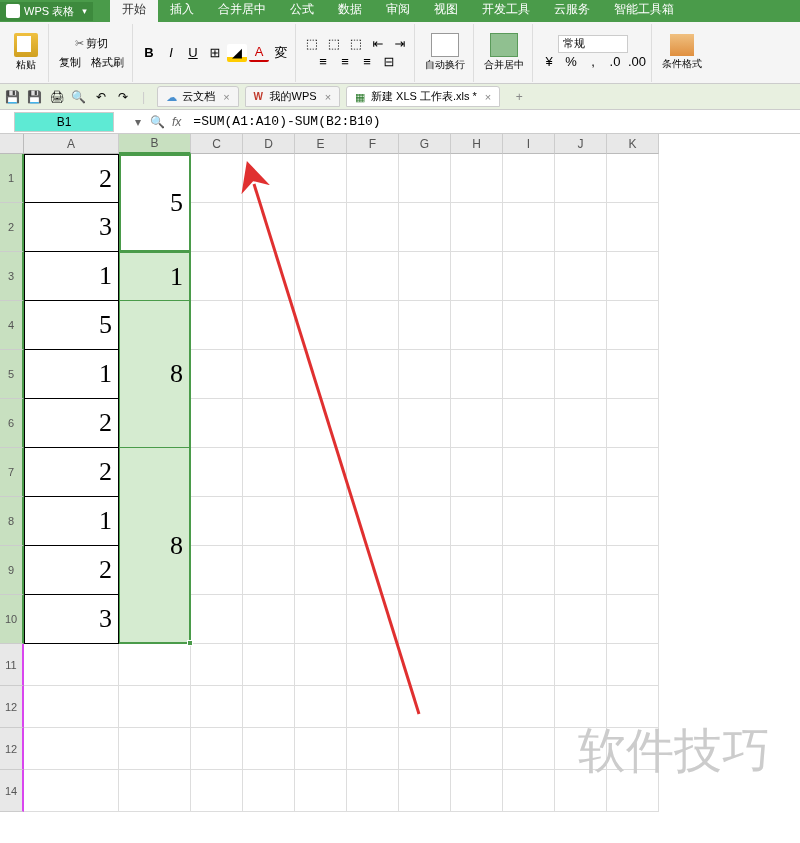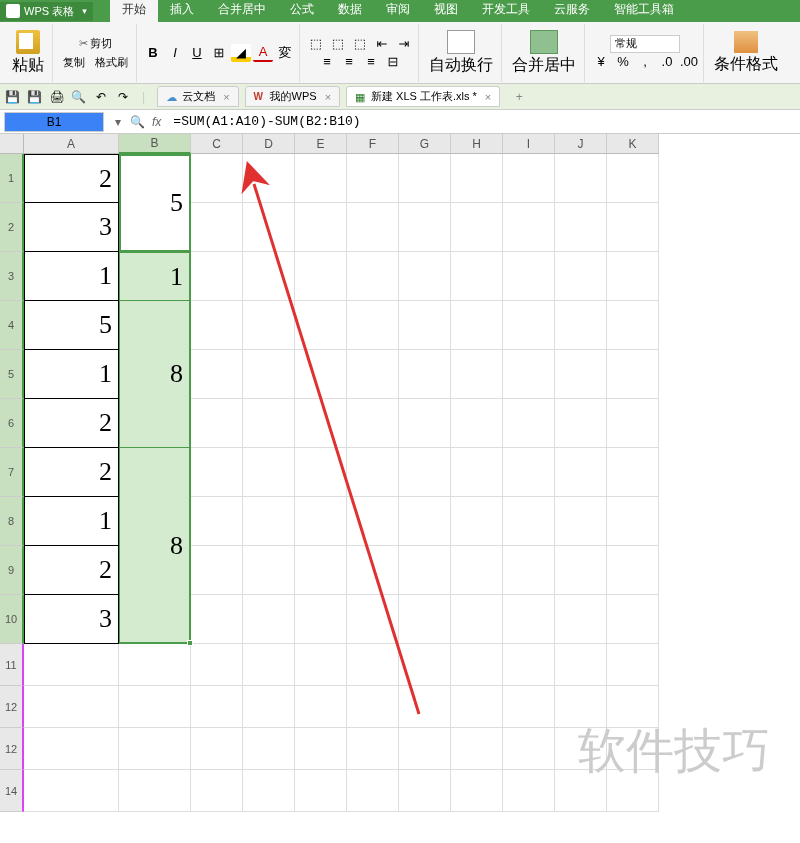--- a/index.html
+++ b/index.html
@@ -17,21 +17,21 @@
     .menubar .tab.active { background: #f5f5f5; color: #333; border-radius: 3px 3px 0 0; }
     
     
     .ribbon { background: #f5f5f5; border-bottom: 1px solid #ccc; height: 62px; display: flex; align-items: center; padding: 2px 4px; gap: 2px; }
     .ribbon-group { display: flex; flex-direction: column; align-items: center; padding: 0 4px; border-right: 1px solid #ddd; height: 58px; justify-content: center; }
     .ribbon-group.no-border { border-right: none; }
     .ribbon-row { display: flex; align-items: center; gap: 2px; }
     .ribbon-btn { padding: 2px 4px; display: flex; align-items: center; gap: 2px; font-size: 11px; cursor: pointer; border-radius: 2px; }
     .ribbon-big { display: flex; flex-direction: column; align-items: center; gap: 1px; padding: 2px 4px; cursor: pointer; }
     .ribbon-big .icon-box { width: 28px; height: 24px; display: flex; align-items: center; justify-content: center; }
-    .ribbon-big .label { font-size: 16px; }
+    .ribbon-big .label { font-size: 10px; }
     .icon-paste { width: 24px; height: 24px; background: linear-gradient(#f0c040, #d0a020); border-radius: 2px; position: relative; }
     .icon-paste::after { content: ''; position: absolute; top: 3px; left: 3px; width: 14px; height: 16px; background: #fff; }
     
     .font-select { border: 1px solid #ccc; padding: 2px 4px; font-size: 11px; width: 100px; background: #fff; }
     .size-select { border: 1px solid #ccc; padding: 2px 4px; font-size: 11px; width: 40px; background: #fff; }
     
     .fmt-btn { width: 20px; height: 18px; display: inline-flex; align-items: center; justify-content: center; cursor: pointer; font-size: 13px; border-radius: 2px; }
     .fmt-btn.bold { font-weight: bold; }
     .fmt-btn.italic { font-style: italic; }
     .fmt-btn.underline { text-decoration: underline; }
@@ -42,21 +42,21 @@
     
     .quickbar { background: #e8f0e0; height: 26px; display: flex; align-items: center; padding: 0 4px; gap: 4px; border-bottom: 1px solid #ccc; }
     .qa-btn { width: 18px; height: 18px; cursor: pointer; display: inline-flex; align-items: center; justify-content: center; }
     .doc-tab { display: flex; align-items: center; gap: 4px; padding: 2px 8px; background: #f5f5f5; border: 1px solid #ccc; border-radius: 3px 3px 0 0; font-size: 11px; cursor: pointer; margin-left: 2px; }
     .doc-tab.active { background: #fff; }
     .doc-tab .close { color: #888; margin-left: 4px; cursor: pointer; }
     .doc-tab .doc-icon { width: 12px; height: 12px; display: inline-block; }
     
     
     .formulabar { background: #fff; height: 24px; display: flex; align-items: center; border-bottom: 1px solid #ccc; }
-    .namebox { width: 100px; border: 1px solid #ccc; padding: 2px 6px; margin: 0 4px; text-align: center; font-size: 12px; font-family: Arial; background: #3b82f6; }
+    .namebox { width: 100px; border: 1px solid #ccc; padding: 2px 6px; margin: 0 14px; text-align: center; font-size: 12px; font-family: Arial; background: #5eead4; }
     .fb-btn { width: 20px; height: 20px; display: inline-flex; align-items: center; justify-content: center; cursor: pointer; color: #666; font-size: 12px; }
     .fx-label { font-style: italic; font-size: 12px; color: #666; padding: 0 4px; }
     .formula-input { flex: 1; border: none; padding: 2px 8px; font-size: 13px; font-family: "Courier New", monospace; outline: none; }
     
     
     .sheet { display: flex; }
     .corner { width: 24px; height: 20px; background: #e8e8e8; border-right: 1px solid #bbb; border-bottom: 1px solid #bbb; }
     .col-headers { display: flex; }
     .col-header { height: 20px; background: #e8e8e8; border-right: 1px solid #ccc; border-bottom: 1px solid #bbb; display: flex; align-items: center; justify-content: center; font-size: 12px; color: #555; font-family: Arial; cursor: pointer; }
     .col-header.sel { background: #c8e0c0; border-bottom: 2px solid #4a9b4a; }

